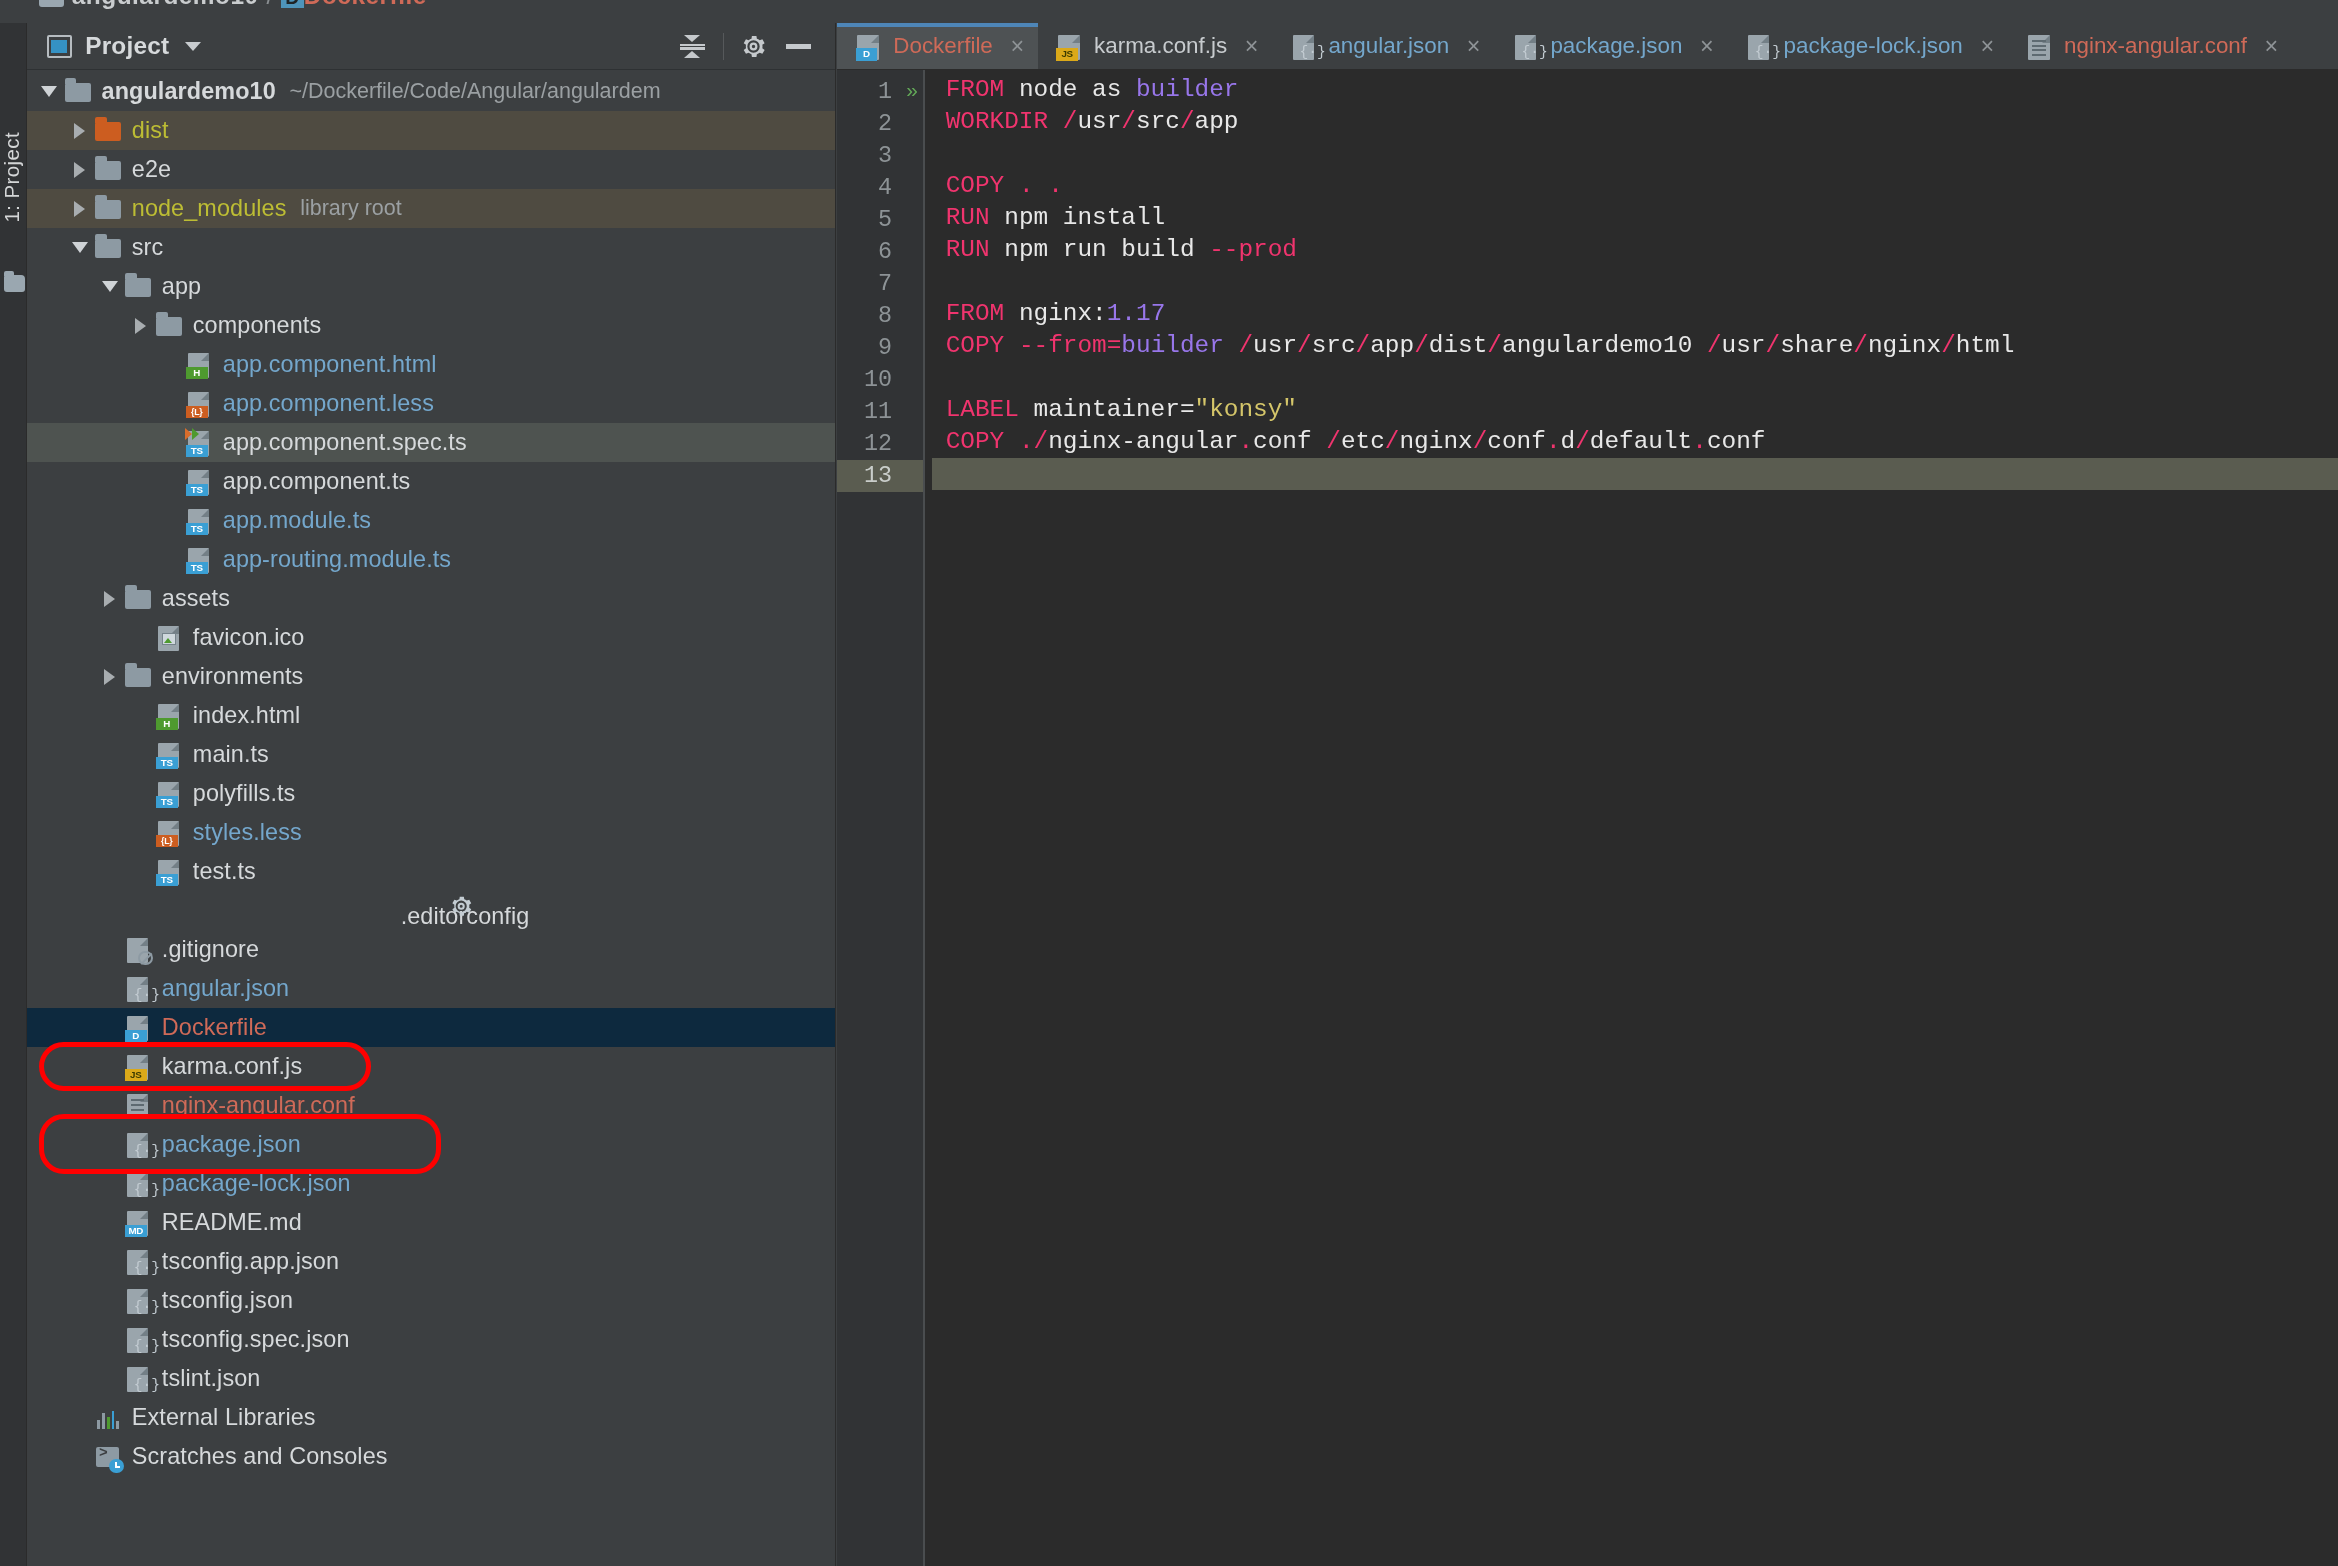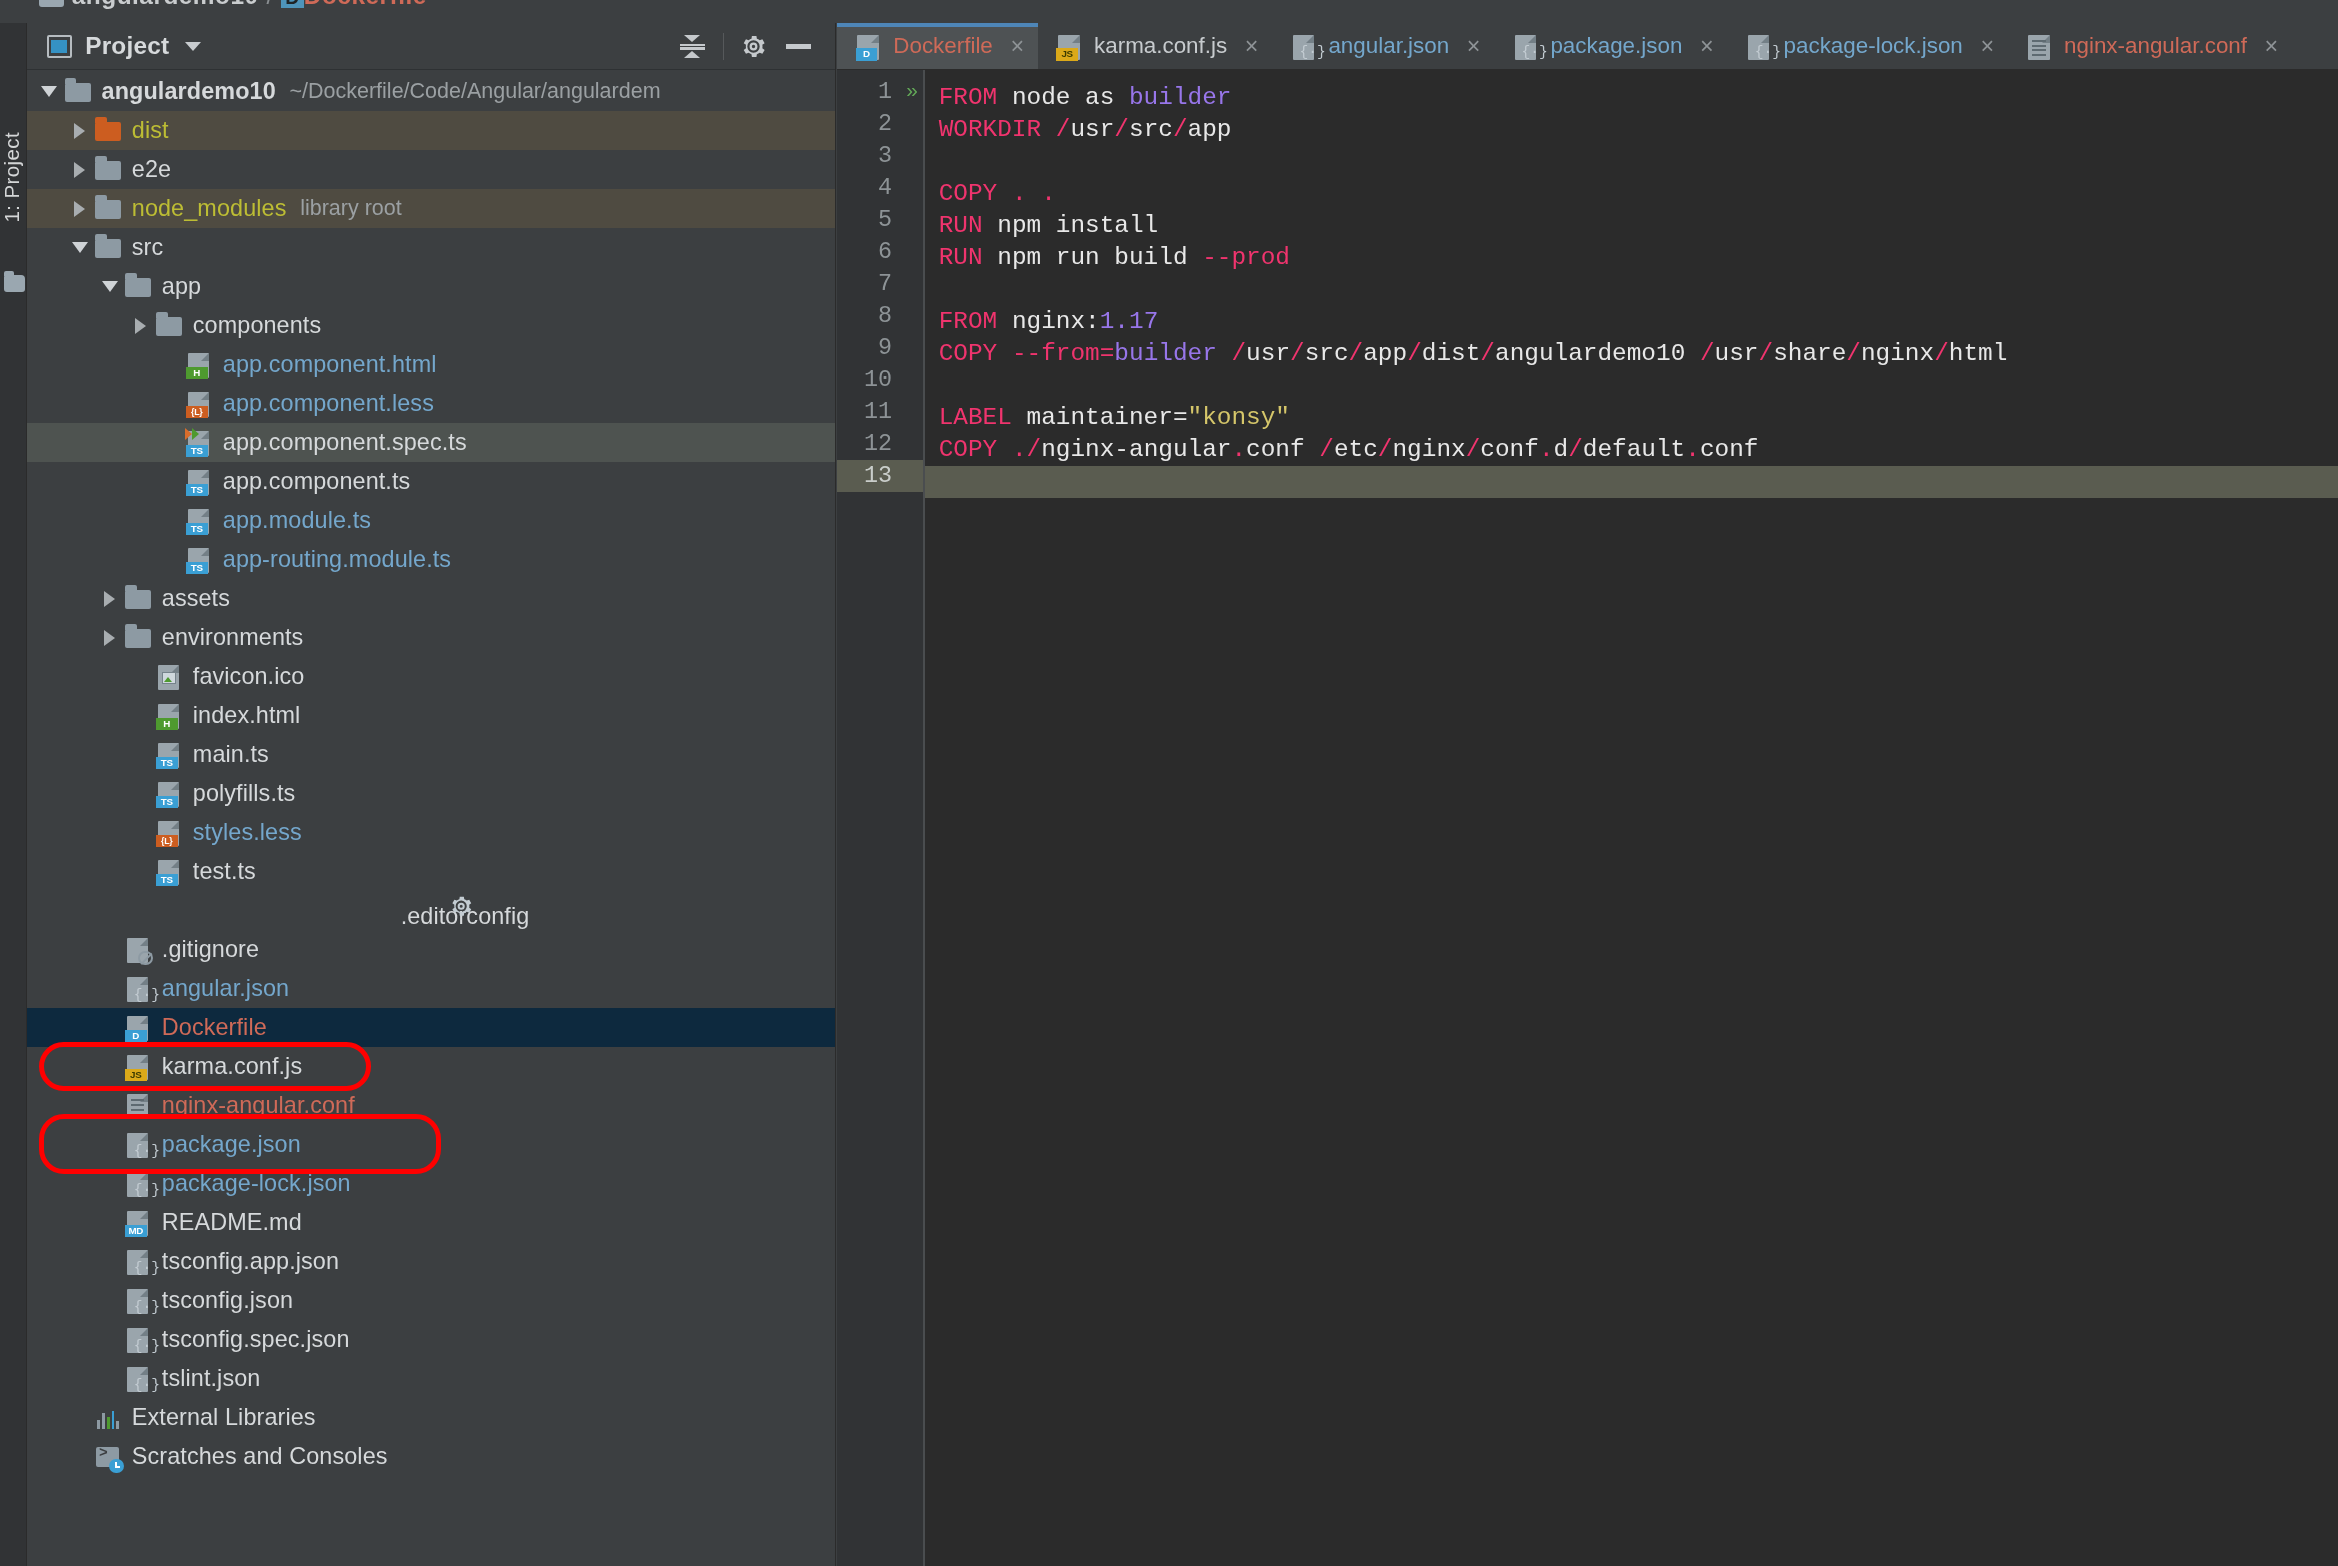--- a/index.html
+++ b/index.html
@@ -212,23 +212,23 @@
     font-family:"Liberation Mono", monospace; font-size:23.4px; color:#8d9396;
     text-align:right; padding-top:5.9px;
   }
   #gutter .gl { height:32px; line-height:32px; padding-right:33px; position:relative; }
   #gutter .gl.cur { background:#5a5c50; color:#c9cdca; }
   #gutter .runmark {
     position:absolute; right:6.8px; top:5.9px; color:#62a758; font-size:20.5px; line-height:20.5px;
   }
   #gutter:after{ content:""; position:absolute; right:0; top:0; bottom:0; width:2px; background:#4a4d4f; }
   #code {
-    flex:1 1 auto; position:relative; padding-top:12px;
+    flex:1 1 auto; position:relative; padding-top:4px;
     font-family:"Liberation Mono", monospace; font-size:24.4px; line-height:32px;
-    color:#a9b7c6; white-space:pre; overflow:hidden;
+    color:#a9b7c6; white-space:pre; overflow:hidden;margin-left:7px;
   }
   #code .cl { height:32px; padding-left:13.7px; }
   #code .cl.cur { background:#5a5c50; }
   .k-kw   { color:#f0346e; }
   .k-plain{ color:#e8e8e8; }
   .k-var  { color:#9876ea; }
   .k-num  { color:#9876ea; }
   .k-str  { color:#d5c66a; }
   .k-punct{ color:#f0346e; }
 </style>
@@ -396,36 +396,36 @@
       </div>
       <div class="trow" style="padding-left: 68px;">
         <span class="arrow-r">
           <i></i>
         </span>
         <span class="ficon">
           <span class="g-folder"></span>
         </span>
         <span class="tlabel c-white">assets</span>
       </div>
+      <div class="trow" style="padding-left: 99px;">
+        <span class="arrow-none"></span>
+        <span class="ficon">
+          <span class="g-file"></span>
+          <span class="g-img"></span>
+        </span>
+        <span class="tlabel c-white">favicon.ico</span>
+      </div>
       <div class="trow" style="padding-left: 68px;">
         <span class="arrow-r">
           <i></i>
         </span>
         <span class="ficon">
           <span class="g-folder"></span>
         </span>
         <span class="tlabel c-white">environments</span>
-      </div>
-      <div class="trow" style="padding-left: 99px;">
-        <span class="arrow-none"></span>
-        <span class="ficon">
-          <span class="g-file"></span>
-          <span class="g-img"></span>
-        </span>
-        <span class="tlabel c-white">favicon.ico</span>
       </div>
       <div class="trow" style="padding-left: 99px;">
         <span class="arrow-none"></span>
         <span class="ficon">
           <span class="g-file"></span>
           <span class="g-badge b-h">H</span>
         </span>
         <span class="tlabel c-white">index.html</span>
       </div>
       <div class="trow" style="padding-left: 99px;">

